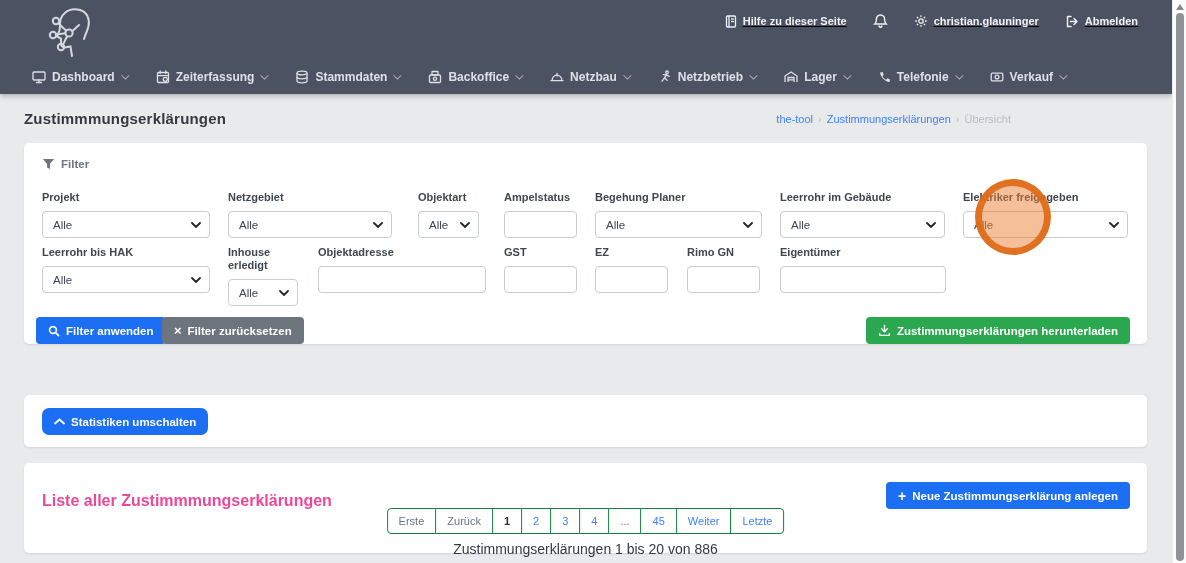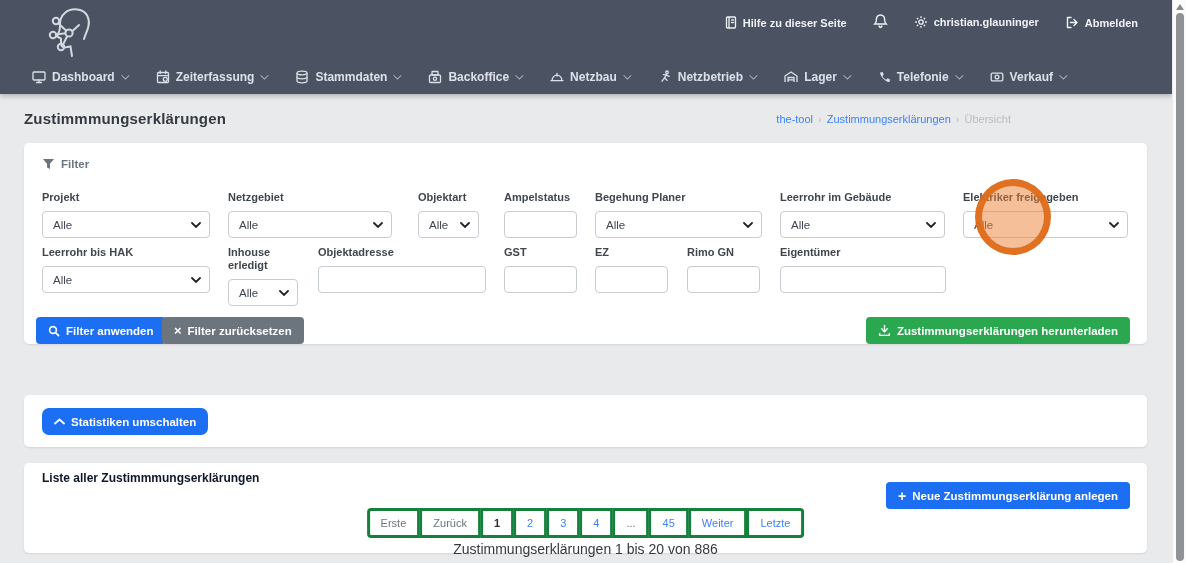--- a/index.html
+++ b/index.html
@@ -6,21 +6,21 @@
   html,body { width:1186px; height:563px; overflow:hidden; }
   body { font-family:"Liberation Sans", sans-serif; background:#e9eaec; position:relative; }
 
   .viewport { position:absolute; inset:0; width:1186px; height:563px; }
 
   
   .navbar { position:absolute; left:0; top:0; width:1172px; height:94px;
             background:#4b5363; box-shadow:0 2px 5px rgba(0,0,0,.25); z-index:5; }
   .logo { position:absolute; left:44px; top:3px; }
   .nav-top { height:60px; display:flex; align-items:flex-start; padding:13px 34px 0 120px; }
-  .nav-top-right { margin-left:auto; display:flex; align-items:flex-end; gap:26px; }
+  .nav-top-right { margin-left:auto; display:flex; align-items:center; gap:26px;text-decoration:underline; }
   .top-item { display:flex; align-items:center; gap:6px; color:#f0f2f5;
               font-size:11px; font-weight:bold; cursor:pointer; white-space:nowrap; }
   .nav-menu { height:34px; display:flex; align-items:center; padding-left:32px; gap:29px; }
   .menu-item { display:flex; align-items:center; gap:6px; color:#dce0e7;
                font-size:12px; font-weight:600; cursor:pointer; white-space:nowrap; }
   .caret { width:6px; height:6px; border-right:1.5px solid rgba(255,255,255,.55);
            border-bottom:1.5px solid rgba(255,255,255,.55); transform:rotate(45deg) translateY(-2px); }
 
   
   .page-head { position:absolute; left:0; top:94px; width:1036px; height:49px;
@@ -59,26 +59,26 @@
   .btn-success   { background:#2ba84f; }
   .x-glyph { font-size:13px; font-weight:bold; line-height:1; }
   .plus-glyph { font-size:14px; font-weight:bold; line-height:1; }
 
   .btn-apply    { position:absolute; left:12px;  top:174px; }
   .btn-reset    { position:absolute; left:138px; top:174px; }
   .btn-download { position:absolute; right:17px; top:174px; }
   .btn-stats    { position:absolute; left:18px;  top:13px;border-radius:7px; }
   .btn-new      { position:absolute; right:17px; top:19px; }
 
-  .list-title { position:absolute; left:18px; top:8px; font-size:12px; font-weight:bold; color:#0f172a; }
+  .list-title { position:absolute; left:18px; top:29px; font-size:16px; font-weight:bold; color:#ec4899; }
 
   
   .pagination { position:absolute; top:45px; left:50%; transform:translateX(-50%);
                 display:flex; }
-  .pg-item { border:3px solid #15803d; margin-left:-1px; background:#fff; padding:6px 11px;
+  .pg-item { border:1px solid #15803d; margin-left:-1px; background:#fff; padding:6px 11px;
              font-size:11px; line-height:12px; color:#3d82f6; cursor:pointer; text-decoration:none; }
   .pg-item:first-child { margin-left:0; border-radius:4px 0 0 4px; }
   .pg-item:last-child  { border-radius:0 4px 4px 0; }
   .pg-item.disabled { color:#6c757d; cursor:default; }
   .pg-item.active   { color:#2b3035; font-weight:bold; }
   .pg-item.gap      { color:#6c757d; cursor:default; }
   .page-summary { position:absolute; top:78px; left:0; width:100%; text-align:center;
                   font-size:14px; color:#343a40; }
 
   

